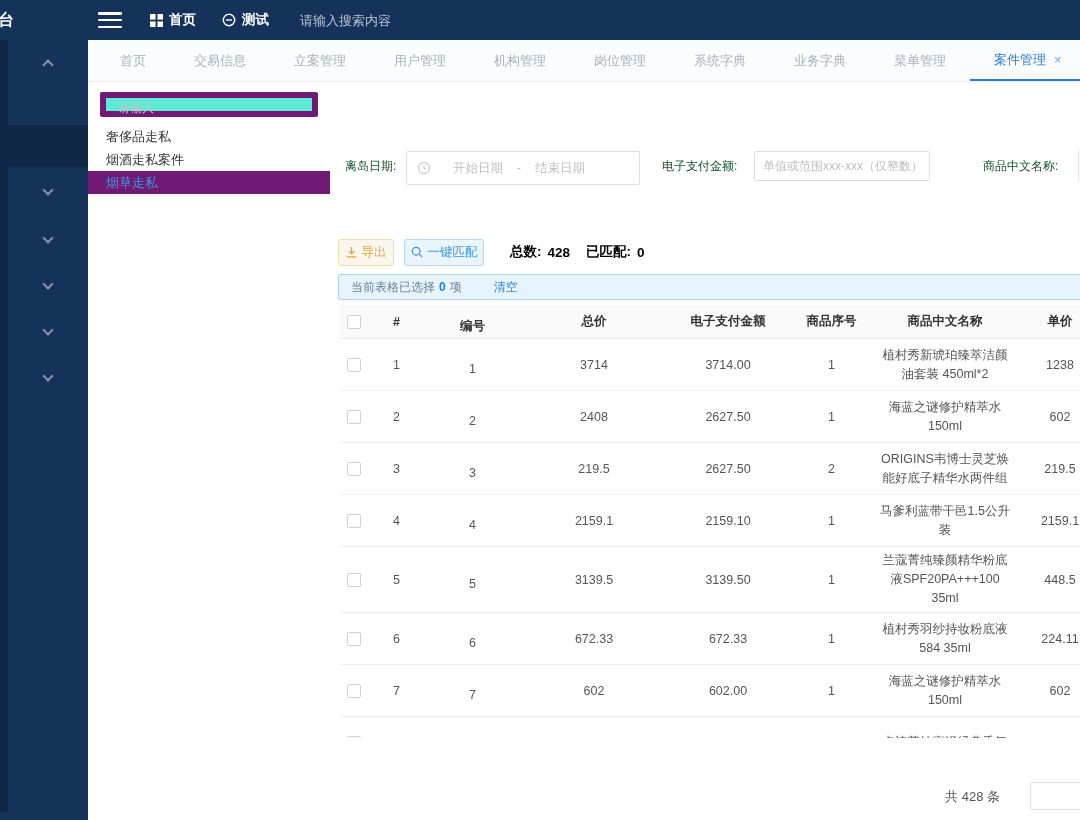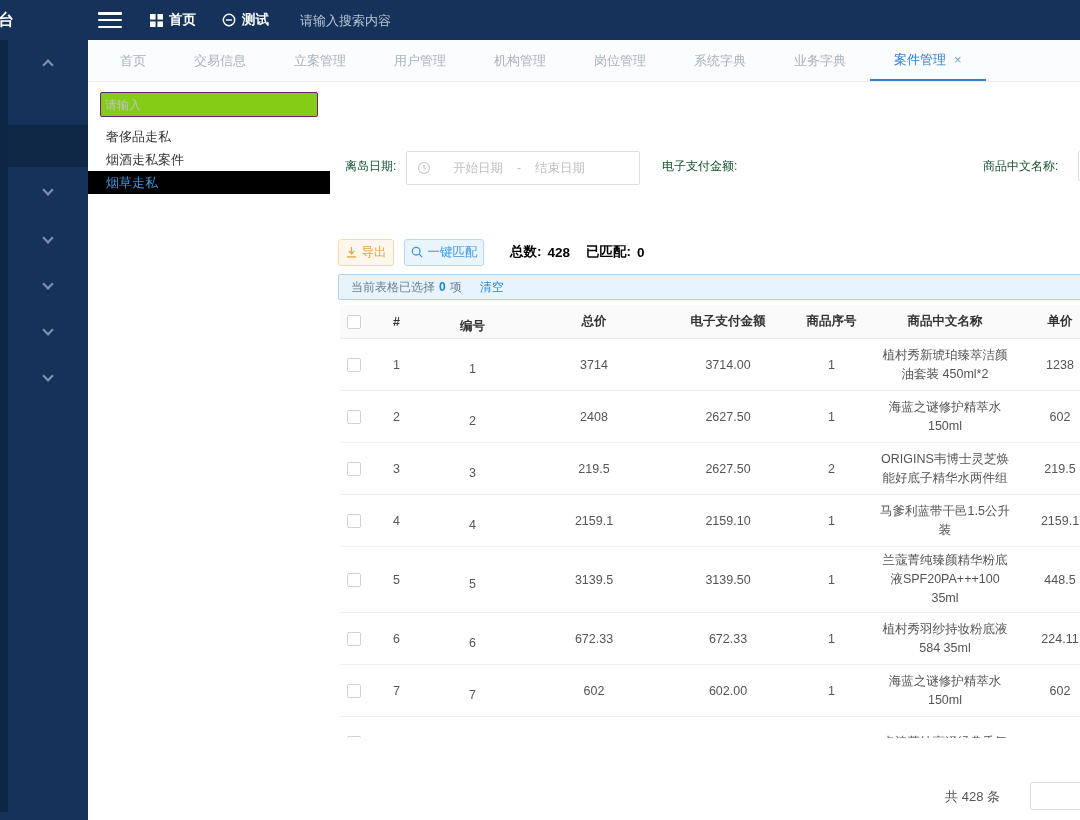--- a/index.html
+++ b/index.html
@@ -30,25 +30,25 @@
   .content { position:absolute; left:88px; top:40px; width:992px; height:780px; background:#fff; }
 
   
   .tabbar { position:absolute; left:0; top:0; width:992px; height:42px; background:#fbfcfe; border-bottom:1px solid #eceff2; display:flex; align-items:stretch; padding-left:8px; }
   .tab { display:flex; align-items:center; padding:0 24px; font-size:13px; color:#a8b2bd; cursor:pointer; white-space:nowrap; }
   .tab.active { color:#2d7fd3; border-bottom:2px solid #2d7fd3; gap:8px; }
   .tab .close { font-size:13px; color:#6fa7da; line-height:1; cursor:pointer; }
 
   
   .left-panel { position:absolute; left:0; top:42px; width:242px; height:738px; background:#fff; }
-  .lp-search { margin:10px 12px 8px 12px; width:218px; height:25px; border:1px solid #701a75; border-radius:2px; background:#84cc16; padding:0 4px; }
+  .lp-search { margin:10px 12px 8px 12px; width:218px; height:25px; border:6px solid #701a75; border-radius:2px; background:#5eead4; padding:0 12px; }
   .lp-search input { width:100%; height:100%; border:none; outline:none; font-size:12px; color:#333; background:transparent; }
   .lp-search input::placeholder { color:#c0c4cc; }
   .lp-item { height:23px; line-height:23px; padding-left:18px; font-size:13px; color:#333; cursor:pointer; white-space:nowrap; }
-  .lp-item.active { background:#000000; color:#3f97dc; }
+  .lp-item.active { background:#701a75; color:#3f97dc; }
 
   
   .right-panel { position:absolute; left:242px; top:42px; width:830px; height:738px; background:#fff; }
   .flabel { font-size:12px; color:#14532d; white-space:nowrap; }
   .date-label { position:absolute; left:15px; top:76px; }
   .date-box { position:absolute; left:76px; top:69px; width:234px; height:30px; border:1px solid #dcdfe3; border-radius:2px; background:#fff; display:flex; align-items:center; padding:16px 10px; gap:8px; cursor:text; }
   .ph { color:#bfbfbf; font-size:12.5px; }
   .date-box .sep { color:#bfbfbf; font-size:12px; padding:0 6px; }
   .amount-label { position:absolute; left:332px; top:76px; }
   .amount-input { position:absolute; left:424px; top:69px; width:176px; height:30px; border:1px solid #dcdfe3; border-radius:2px; padding:0 8px; font-size:12px; color:#333; outline:none; }
@@ -59,21 +59,21 @@
   
   .toolbar { position:absolute; left:0; top:155px; width:830px; height:30px; display:flex; align-items:center; }
   .btn { display:inline-flex; align-items:center; justify-content:center; gap:5px; height:27px; border-radius:3px; font-size:12.5px; cursor:pointer; }
   .btn-export { margin-left:8px; width:56px; background:#fdf6ec; border:1px solid #f5dcb0; color:#e6a23c; }
   .btn-match { margin-left:10px; width:80px; background:#e9f4fd; border:1px solid #b5d9f6; color:#3f97dc; }
   .totals { margin-left:26px; font-size:13.5px; color:#000000; font-weight:bold; display:flex; gap:6px; align-items:center; }
 
   
   .sel-bar { position:absolute; left:8px; top:192px; width:812px; height:26px; background:#e7f4fd; border:1px solid #abd5f4; border-radius:2px; display:flex; align-items:center; padding-left:12px; font-size:12px; color:#6a7f95; gap:4px; }
   .sel-bar .cnt { color:#1f82dc; font-weight:bold; }
-  .sel-bar .clear { color:#2d8ade; margin-left:14px; cursor:pointer; }
+  .sel-bar .clear { color:#2d8ade; margin-left:28px; cursor:pointer; }
 
   
   .table-wrap { position:absolute; left:10px; top:223px; width:790px; height:433px; overflow:hidden; }
   .tr { display:flex; align-items:center; border-bottom:1px solid #f0f1f3; }
   .thead { height:34px; background:#fafafa; border-bottom:1px solid #e9eaec; }
   .th { font-size:12.5px; font-weight:bold; color:#333; }
   .td, .th { display:flex; align-items:center; justify-content:center; text-align:center; }
   .td { font-size:12.5px; color:#555; }
   .row { height:52px; }
   .row.tall { height:66px; }
@@ -155,20 +155,21 @@
 
   <div class="tabbar">
     <span class="tab">首页</span>
     <span class="tab">交易信息</span>
     <span class="tab">立案管理</span>
     <span class="tab">用户管理</span>
     <span class="tab">机构管理</span>
     <span class="tab">岗位管理</span>
     <span class="tab">系统字典</span>
     <span class="tab">业务字典</span>
+    <span class="tab">菜单管理</span>
     <span class="tab active">
       <span>案件管理</span>
       <span class="close">×</span>
     </span>
   </div>
 
   <div class="left-panel">
     <div class="lp-search">
       <input type="text" placeholder="请输入" style="">
     </div>
@@ -183,20 +184,21 @@
     <div class="date-box">
       <svg class="icon-svg" width="14" height="14" viewBox="0 0 16 16">
           <circle cx="8" cy="8" r="6.3" fill="none" stroke="#c3c7cc" stroke-width="1.3"></circle>
           <polyline points="8,4.5 8,8 10.5,9.5" fill="none" stroke="#c3c7cc" stroke-width="1.3"></polyline>
         </svg>
       <span class="ph" style="margin-left:14px">开始日期</span>
       <span class="sep">-</span>
       <span class="ph">结束日期</span>
     </div>
     <span class="flabel amount-label">电子支付金额:</span>
+    <input class="amount-input" type="text" placeholder="单值或范围xxx-xxx（仅整数）" style="">
     <span class="flabel name-label">商品中文名称:</span>
     <input class="name-input" type="text" style="">
 
     <div class="toolbar">
       <button class="btn btn-export">
         <svg class="icon-svg" width="11" height="11" viewBox="0 0 12 12">
             <path d="M6 0 v7 M3 4.5 L6 7.5 L9 4.5" fill="none" stroke="#e6a23c" stroke-width="1.4"></path>
             <line x1="1" y1="10.8" x2="11" y2="10.8" stroke="#e6a23c" stroke-width="1.4"></line>
           </svg>
         <span>导出</span>

